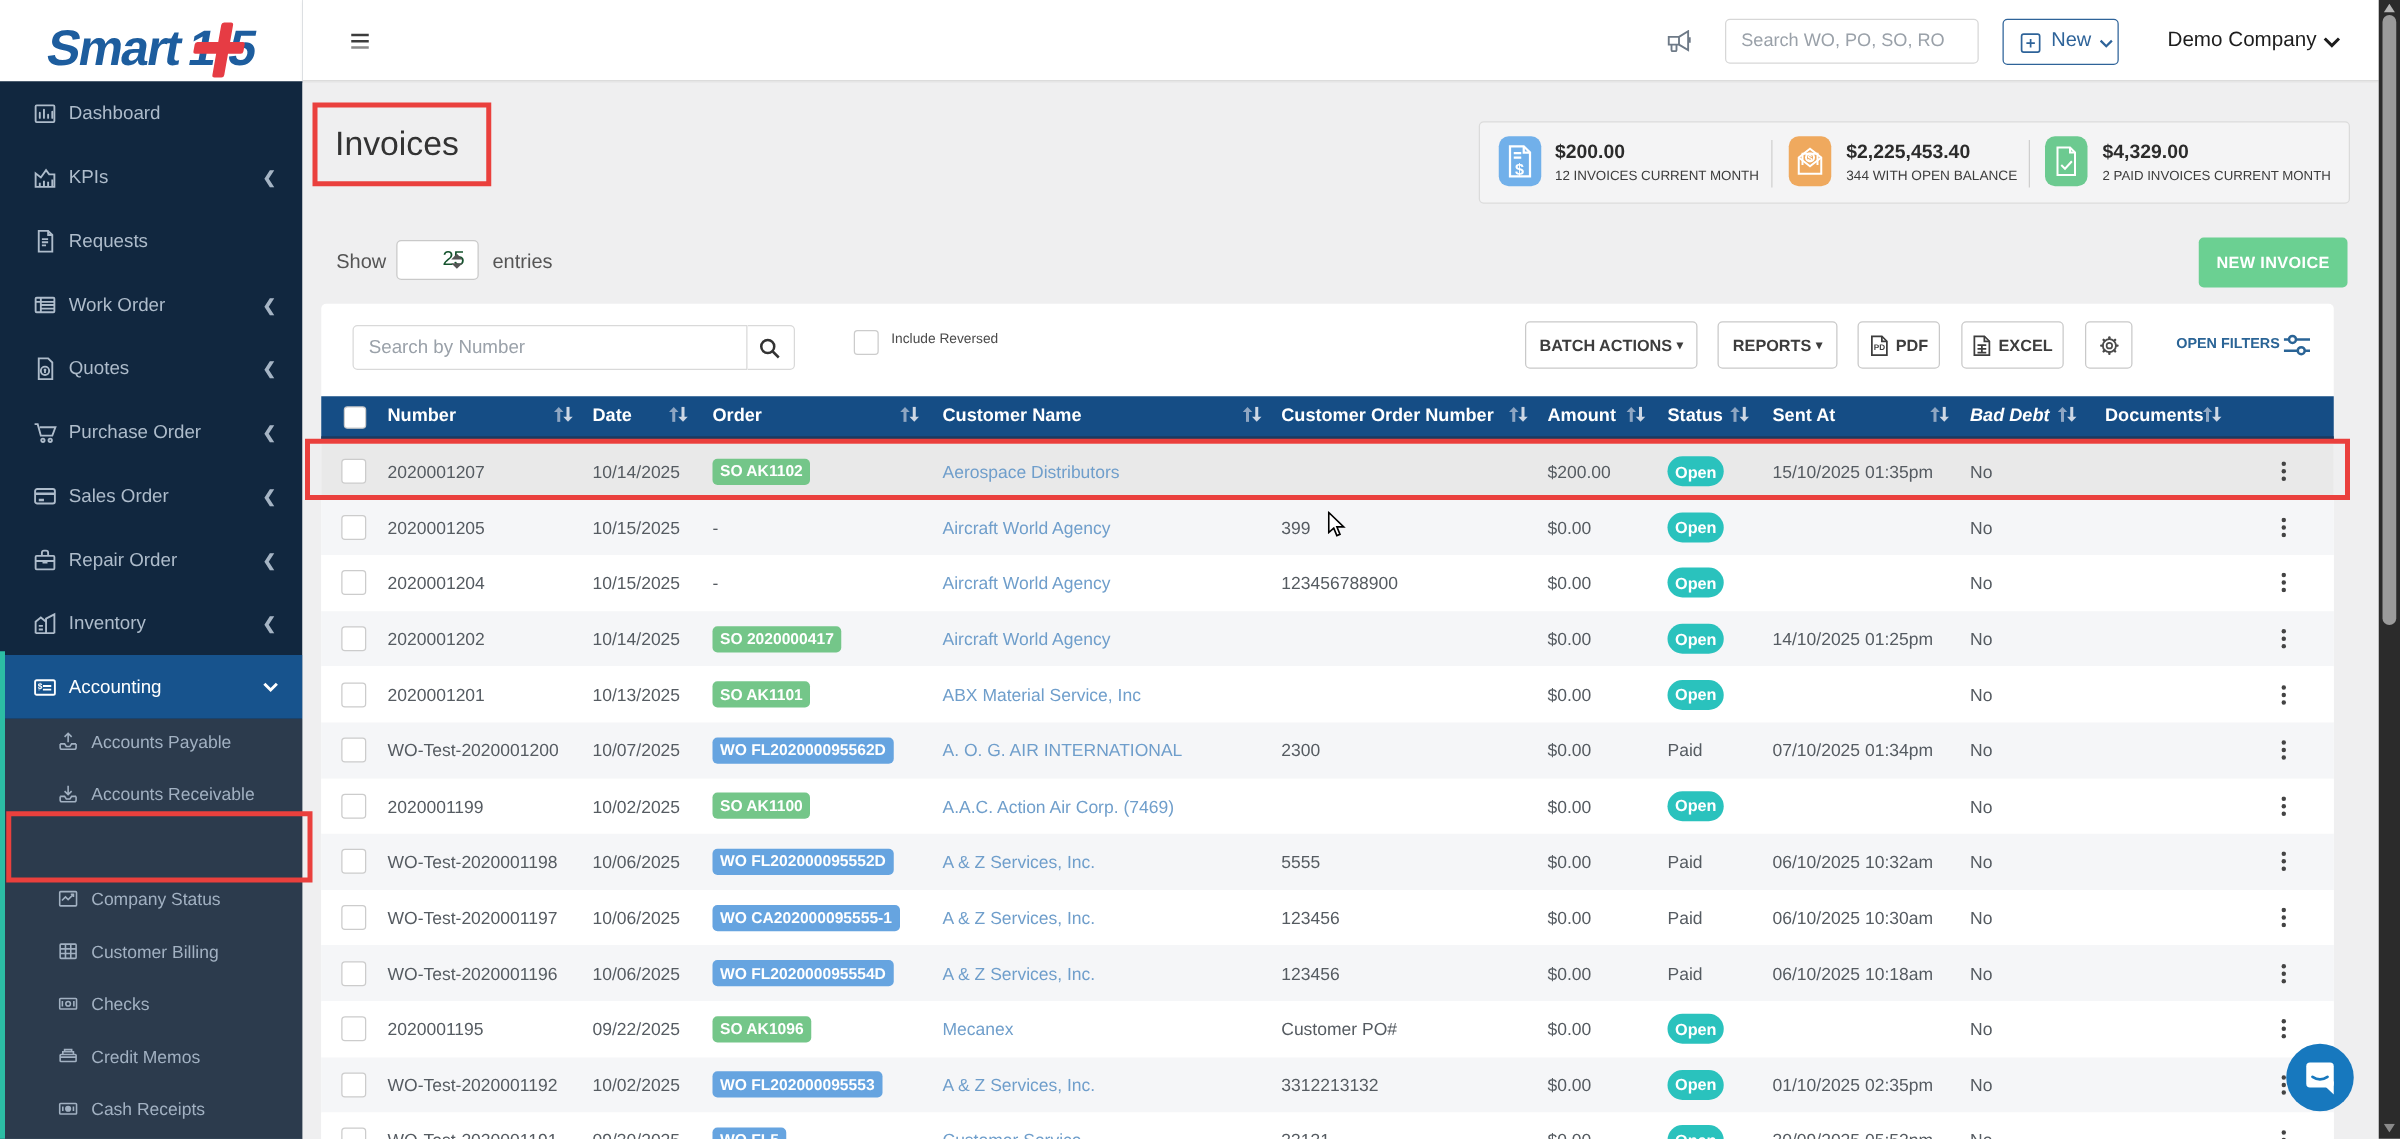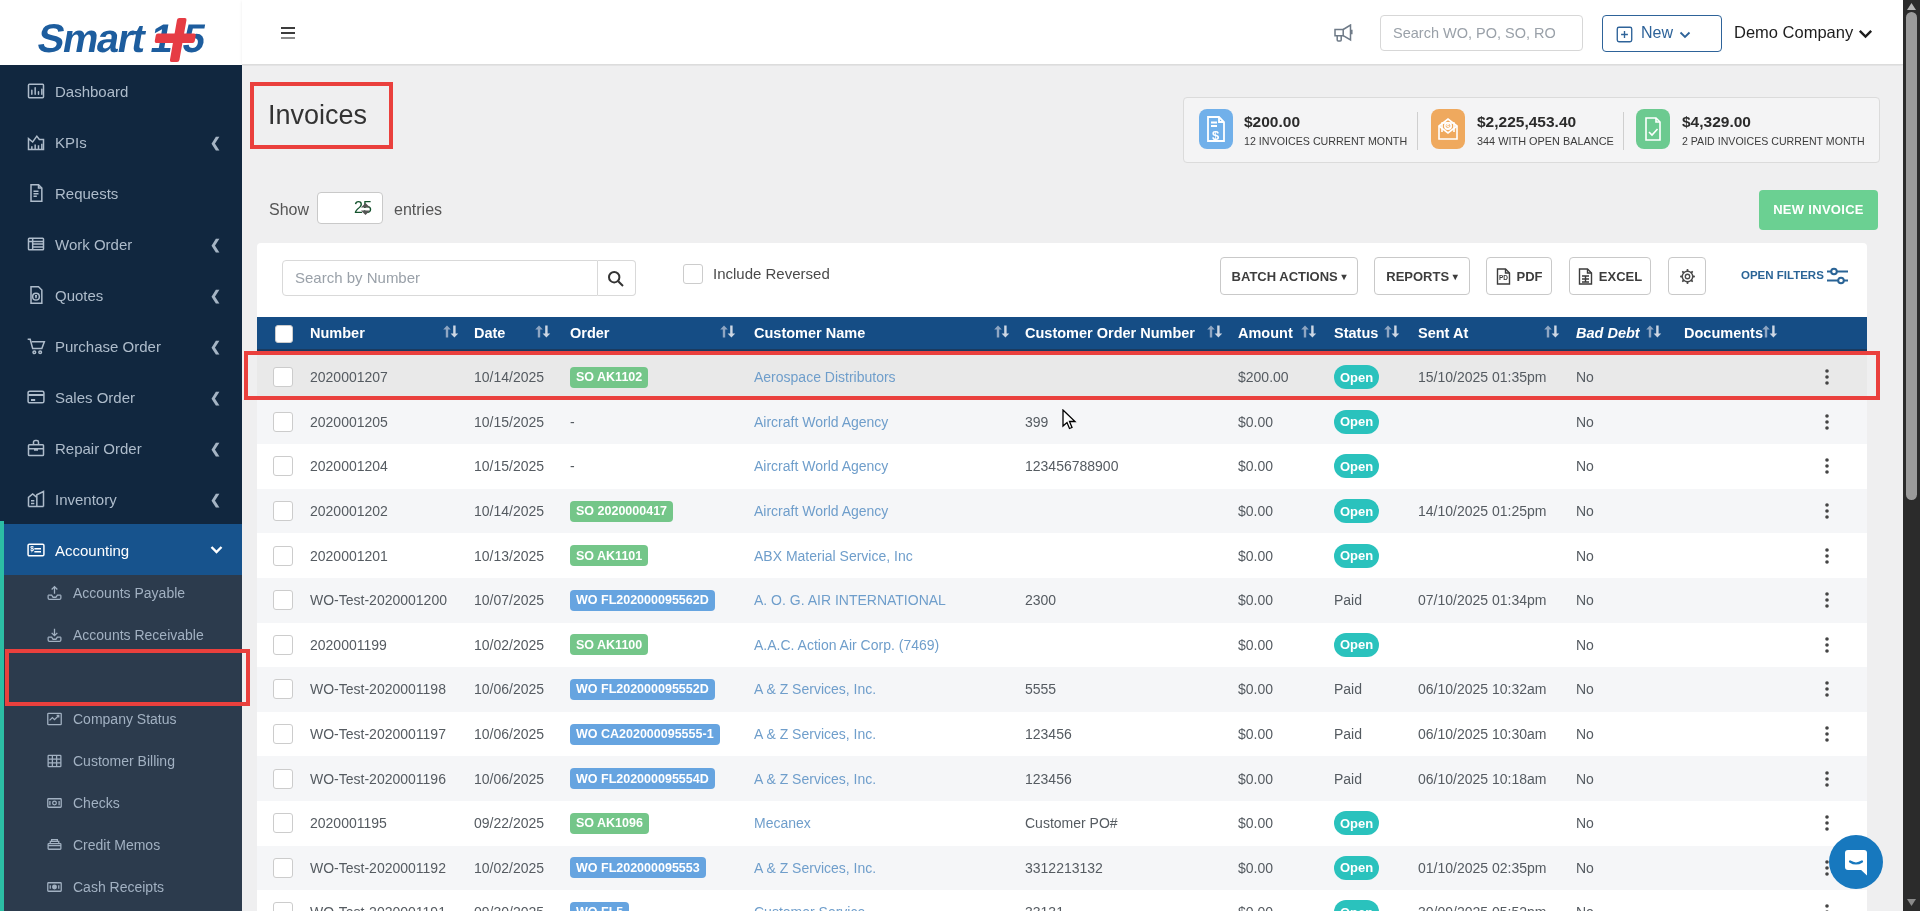--- a/index.html
+++ b/index.html
@@ -13,21 +13,21 @@
 .mitem .chev{position:absolute;left:210px;top:50%;transform:translateY(-50%);font-size:13px;color:#a5b4c4;font-weight:bold;}
 #acct{background:#17538d;color:#fff;}
 #submenu{position:absolute;left:0;top:575px;width:242px;height:336px;background:#2c3b4d;}
 .sitem{position:absolute;left:0;width:242px;height:42px;color:#a2b1c2;font-size:14px;}
 .sitem .txt{position:absolute;left:73px;top:50%;transform:translateY(-50%);}
 .sitem .ic{position:absolute;left:46px;top:50%;transform:translateY(-50%);width:17px;height:17px;}
 #tealbar{position:absolute;left:0;top:521px;width:4px;height:390px;background:#2cbda4;}
 
 #topbar{position:absolute;left:242px;top:0;width:1661px;height:65px;background:#fff;border-bottom:1px solid #dcdcdc;box-shadow:0 1px 3px rgba(0,0,0,0.08);}
 #searchtop{position:absolute;left:1138px;top:15px;width:203px;height:36px;border:1px solid #d7d7d7;border-radius:4px;background:#fff;color:#9aa1a9;font-size:14.5px;line-height:34px;padding-left:12px;}
-#newbtn{position:absolute;left:1360px;top:15px;width:120px;height:37px;border:1px solid #2e6399;border-radius:4px;color:#2e6399;font-size:16px;}
+#newbtn{position:absolute;left:1360px;top:15px;width:93px;height:37px;border:1px solid #2e6399;border-radius:4px;color:#2e6399;font-size:16px;}
 #democo{position:absolute;left:1492px;top:23px;font-size:16.5px;color:#1d1d1d;}
 
 #content{position:absolute;left:242px;top:66px;width:1661px;height:845px;background:#efeff0;}
 h1.title{position:absolute;left:26px;top:34px;font-size:27px;font-weight:normal;color:#333;}
 #stats{position:absolute;left:941px;top:31px;width:697px;height:66px;background:#f4f4f5;border:1px solid #dbdbdb;border-radius:4px;}
 .sticon{position:absolute;top:11px;width:34px;height:40px;border-radius:8px;}
 .stbig{position:absolute;top:15px;font-size:15.5px;font-weight:bold;color:#2b2b2b;white-space:nowrap;}
 .stsub{position:absolute;top:37px;font-size:12.5px;color:#3c3c3c;white-space:nowrap;}
 .stdiv{position:absolute;top:14px;width:1px;height:38px;background:#cfcfcf;}
 #showrow{position:absolute;left:27px;top:126px;height:32px;font-size:16px;color:#555;}
@@ -286,21 +286,21 @@
   <div id="newinv">NEW INVOICE</div>
   <div id="card">
     <div style="position:absolute;left:25px;top:17px;width:316px;height:36px;border:1px solid #d9d9d9;border-radius:4px 0 0 4px;color:#9aa1a9;font-size:15px;line-height:34px;padding-left:12px;">Search by Number</div>
     <div style="position:absolute;left:341px;top:17px;width:38px;height:36px;border:1px solid #d9d9d9;border-left:none;border-radius:0 4px 4px 0;">
       <svg style="position:absolute;left:9px;top:9px;" width="18" height="18" viewBox="0 0 18 18" fill="none" stroke="#333" stroke-width="2">
           <circle cx="7.2" cy="7.2" r="5.2"></circle>
           <path d="M11.2 11.2L16 16"></path>
         </svg>
     </div>
     <div style="position:absolute;left:426px;top:21px;width:20px;height:20px;border:1px solid #ccc;border-radius:3px;background:#fff;"></div>
-    <div style="position:absolute;left:456px;top:22px;font-size:15px;color:#4a4a4a;">Include Reversed</div>
+    <div style="position:absolute;left:456px;top:22px;font-size:11px;color:#4a4a4a;">Include Reversed</div>
     <div class="tbtn" style="left:963px;width:138px;">BATCH ACTIONS&nbsp;<span style="font-size:10px;">▾</span></div>
     <div class="tbtn" style="left:1117px;width:96px;">REPORTS&nbsp;<span style="font-size:10px;">▾</span></div>
     <div class="tbtn" style="left:1229px;width:66px;">
       <svg width="15" height="17" viewBox="0 0 15 17" fill="none" stroke="#3d3d3d" stroke-width="1.4" style="margin-right:6px;">
           <path d="M1.5 1h8l4 4v11h-12z"></path>
           <path d="M9.5 1v4h4"></path>
           <text x="3" y="12" font-size="6.5" fill="#3d3d3d" stroke="none" font-weight="bold">PD</text>
         </svg>PDF</div>
     <div class="tbtn" style="left:1312px;width:82px;">
       <svg width="15" height="17" viewBox="0 0 15 17" fill="none" stroke="#3d3d3d" stroke-width="1.4" style="margin-right:6px;">

